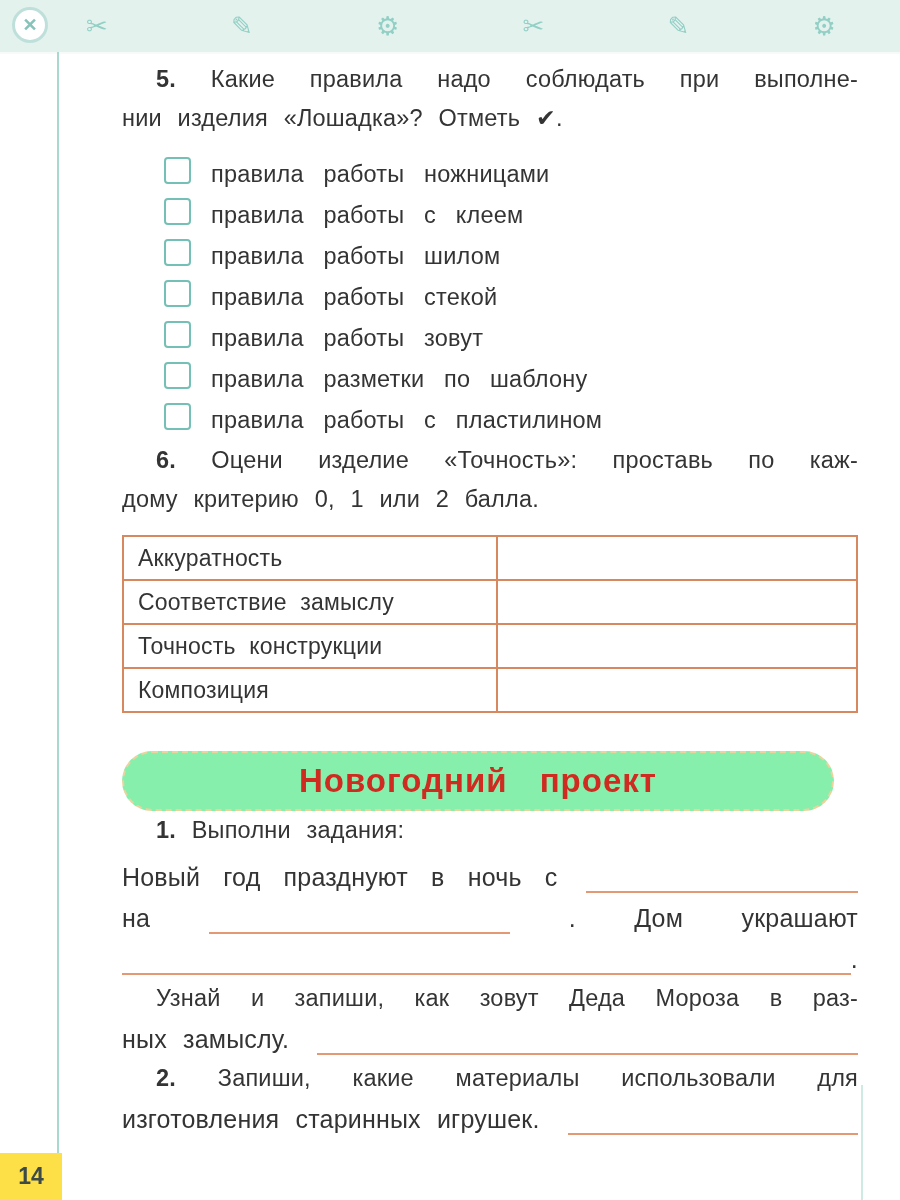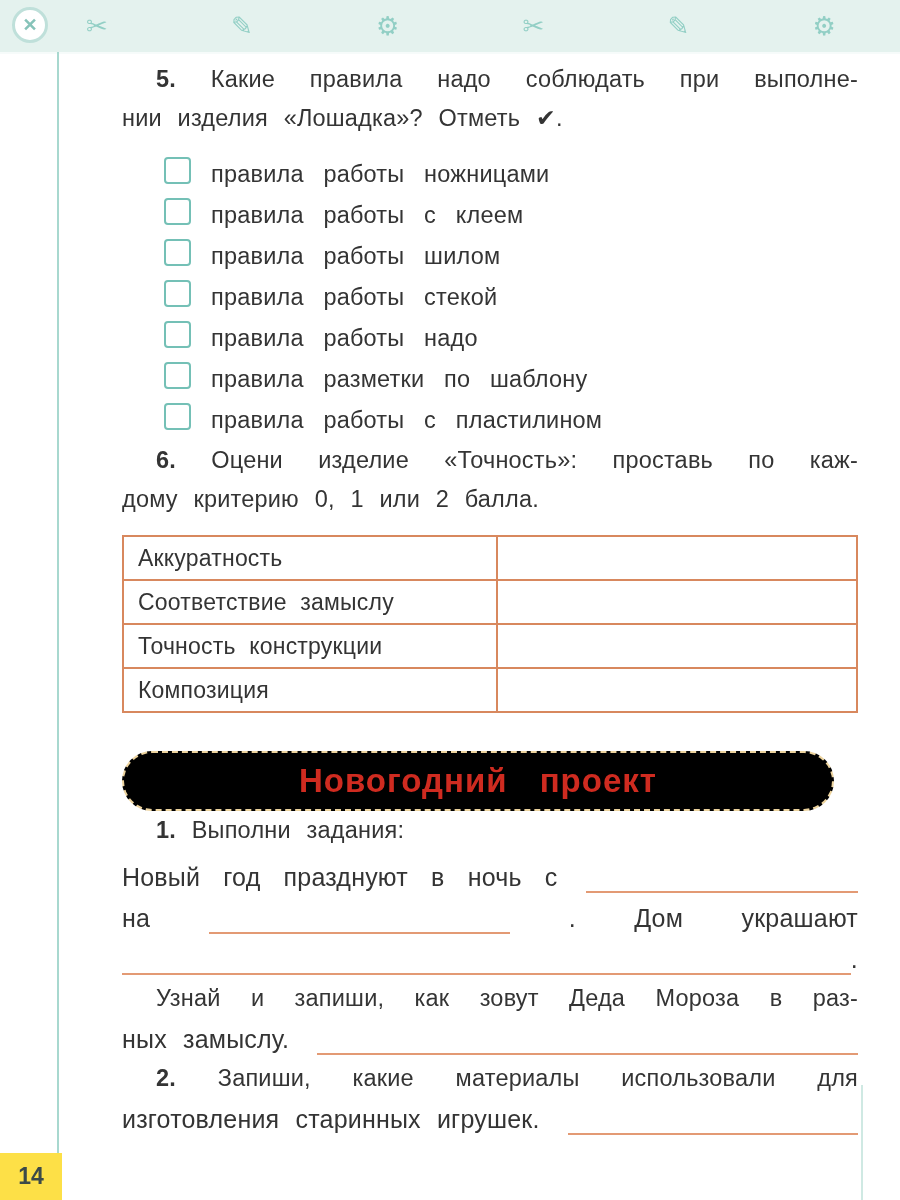--- a/index.html
+++ b/index.html
@@ -47,21 +47,21 @@
   
   table.score{width:100%;border-collapse:collapse;margin-top:16px;}
   table.score td{
     border:2px solid #d8885e;font-size:23px;color:#343434;
     padding:7px 14px;height:28px;word-spacing:7px;letter-spacing:.2px;
   }
   td.crit{width:51%;}
   
   .section-box{
     margin:38px 24px 0 0;height:60px;border-radius:32px;
-    background:#000000;border:2px dashed #ecd39e;
+    background:#86efac;border:2px dashed #ecd39e;
     display:flex;align-items:center;justify-content:center;box-sizing:border-box;
   }
   .section-title{
     color:#cf2b20;font-size:33px;font-weight:bold;letter-spacing:1px;word-spacing:22px;
   }
   
   .fill-row{
     display:flex;align-items:center;height:41px;font-size:25px;letter-spacing:.2px;
   }
   .fill-row span{line-height:34px;}
@@ -106,21 +106,21 @@
       <div class="check-row">
         <span class="checkbox"></span>
         <span class="check-label">правила работы шилом</span>
       </div>
       <div class="check-row">
         <span class="checkbox"></span>
         <span class="check-label">правила работы стекой</span>
       </div>
       <div class="check-row">
         <span class="checkbox"></span>
-        <span class="check-label">правила работы надо</span>
+        <span class="check-label">правила работы зовут</span>
       </div>
       <div class="check-row">
         <span class="checkbox"></span>
         <span class="check-label">правила разметки по шаблону</span>
       </div>
       <div class="check-row">
         <span class="checkbox"></span>
         <span class="check-label">правила работы с пластилином</span>
       </div>
     </div>

